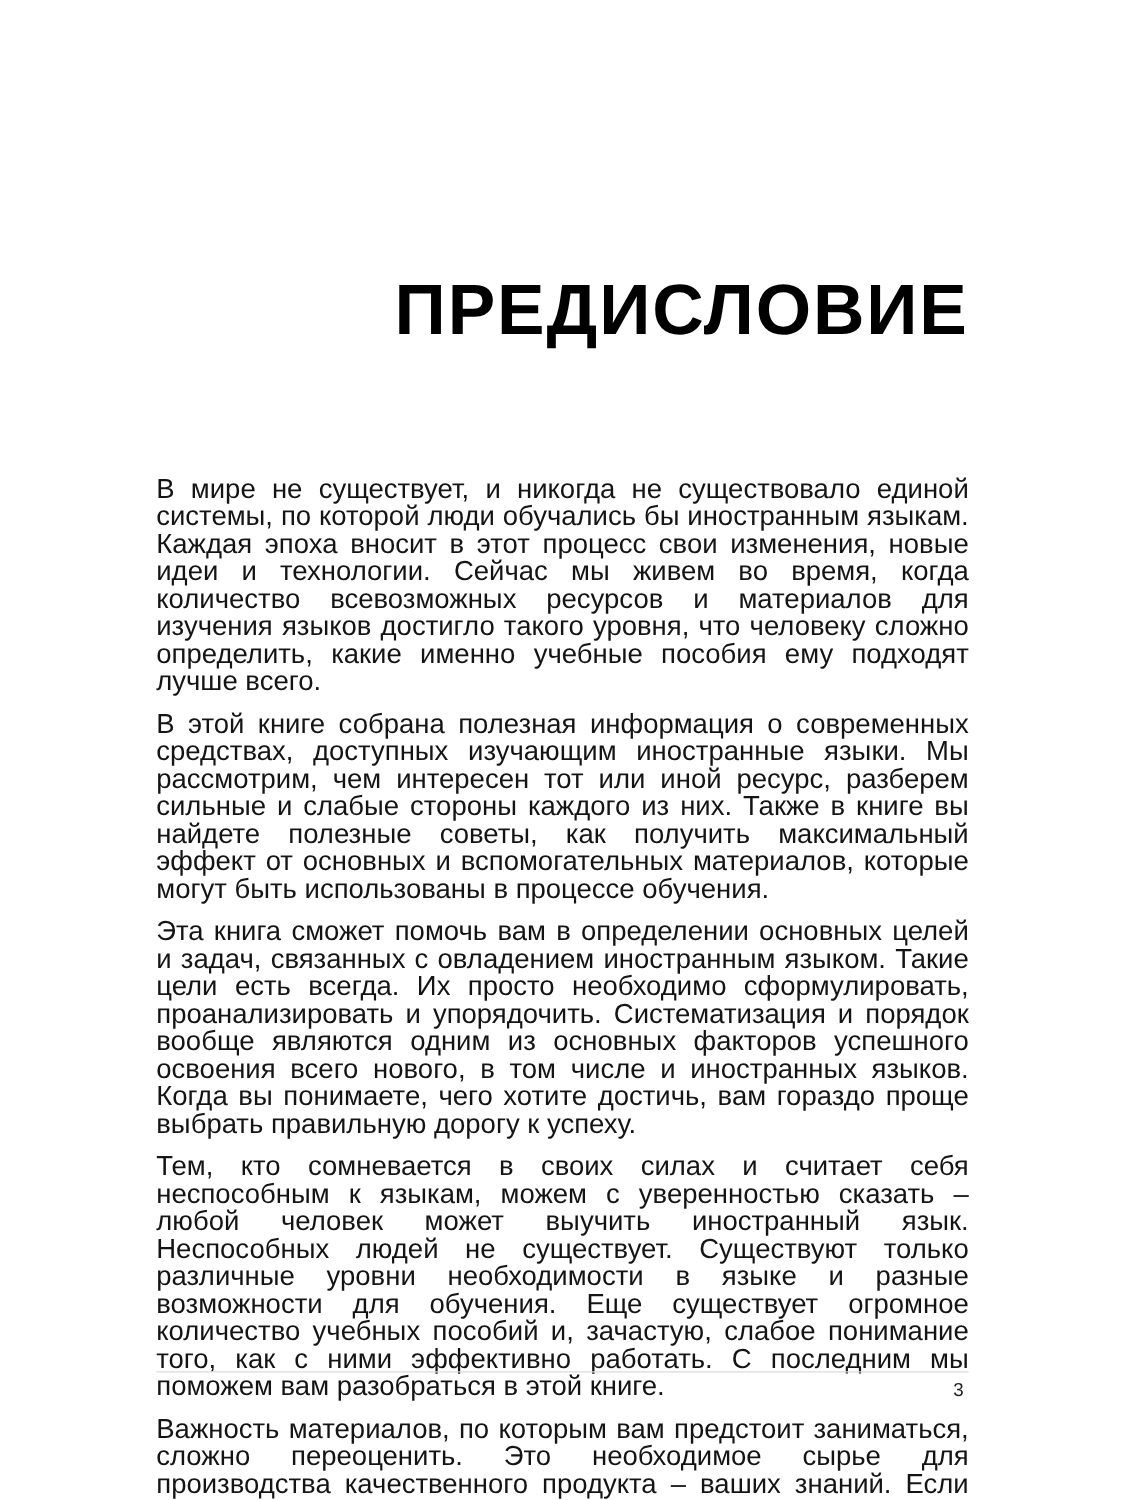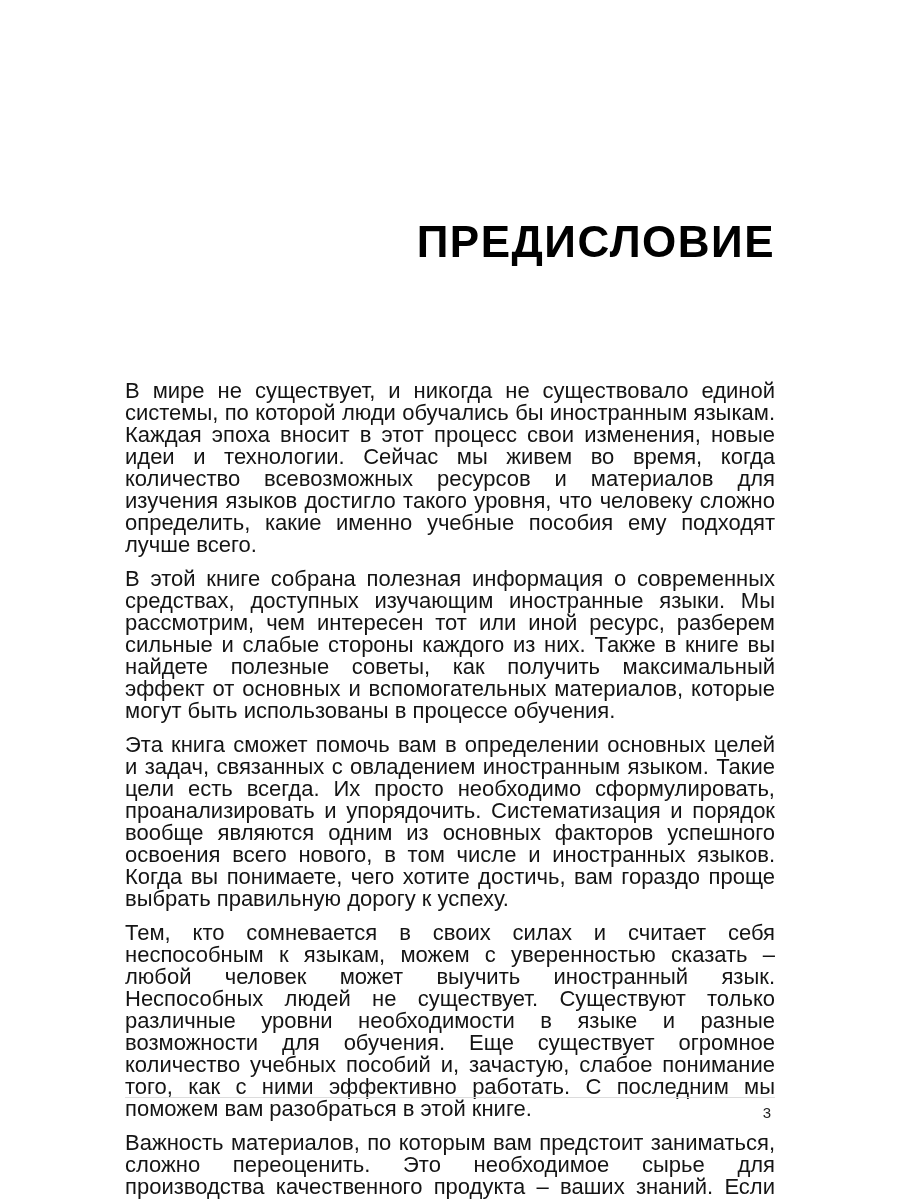--- a/index.html
+++ b/index.html
@@ -16,21 +16,21 @@
     overflow: hidden;
     color: #111111;
   }
   .title {
     position: absolute;
     top: 220px;
     left: 125px;
     width: 650px;
     margin: 0;
     text-align: right;
-    font-size: 44px;
+    font-size: 57px;
     font-weight: 700;
     letter-spacing: 1.5px;
     line-height: 1;
     color: #000000;
     white-space: nowrap;
   }
   .body-text {
     position: absolute;
     top: 380px;
     left: 125px;

